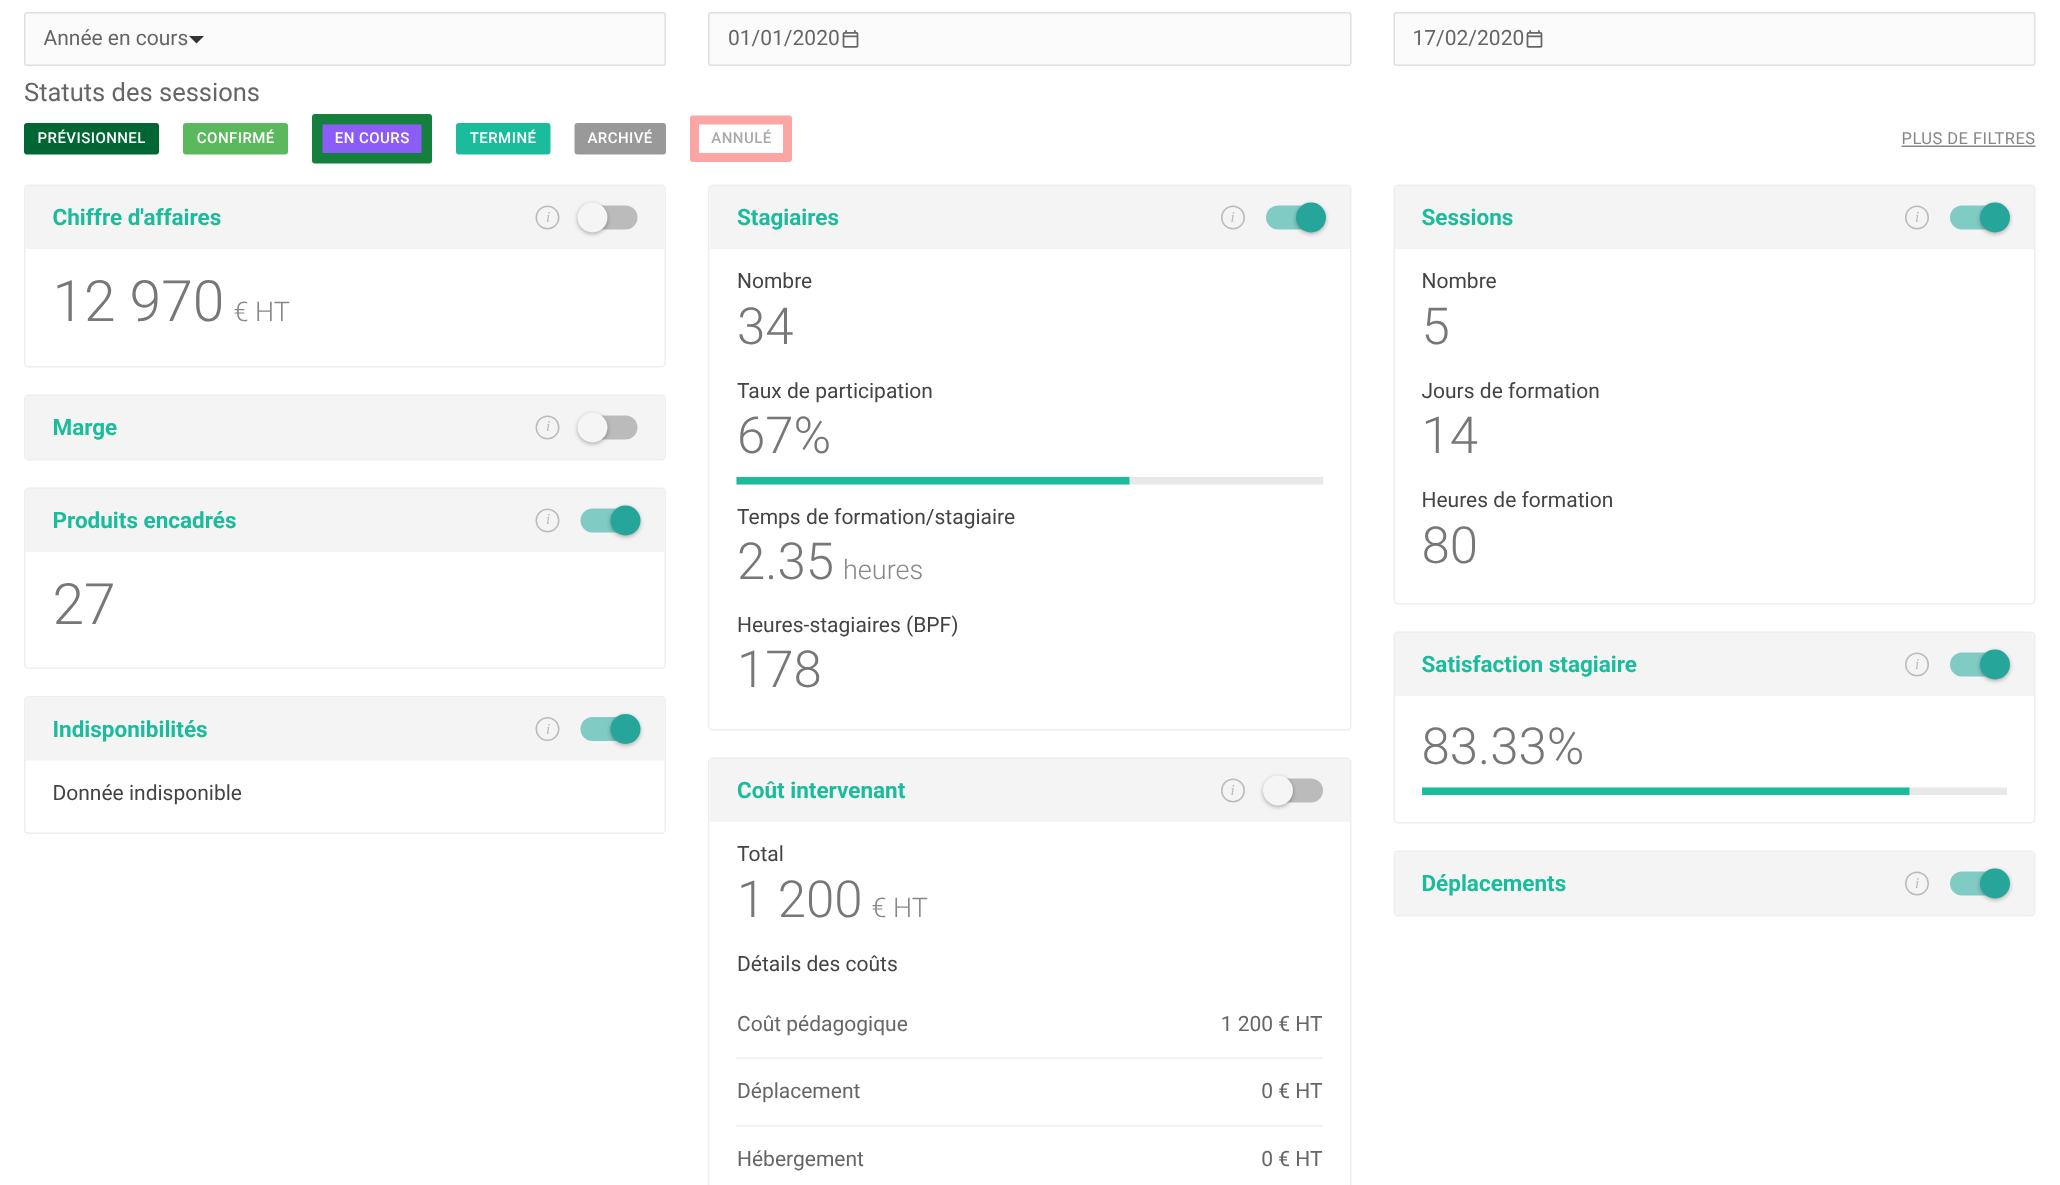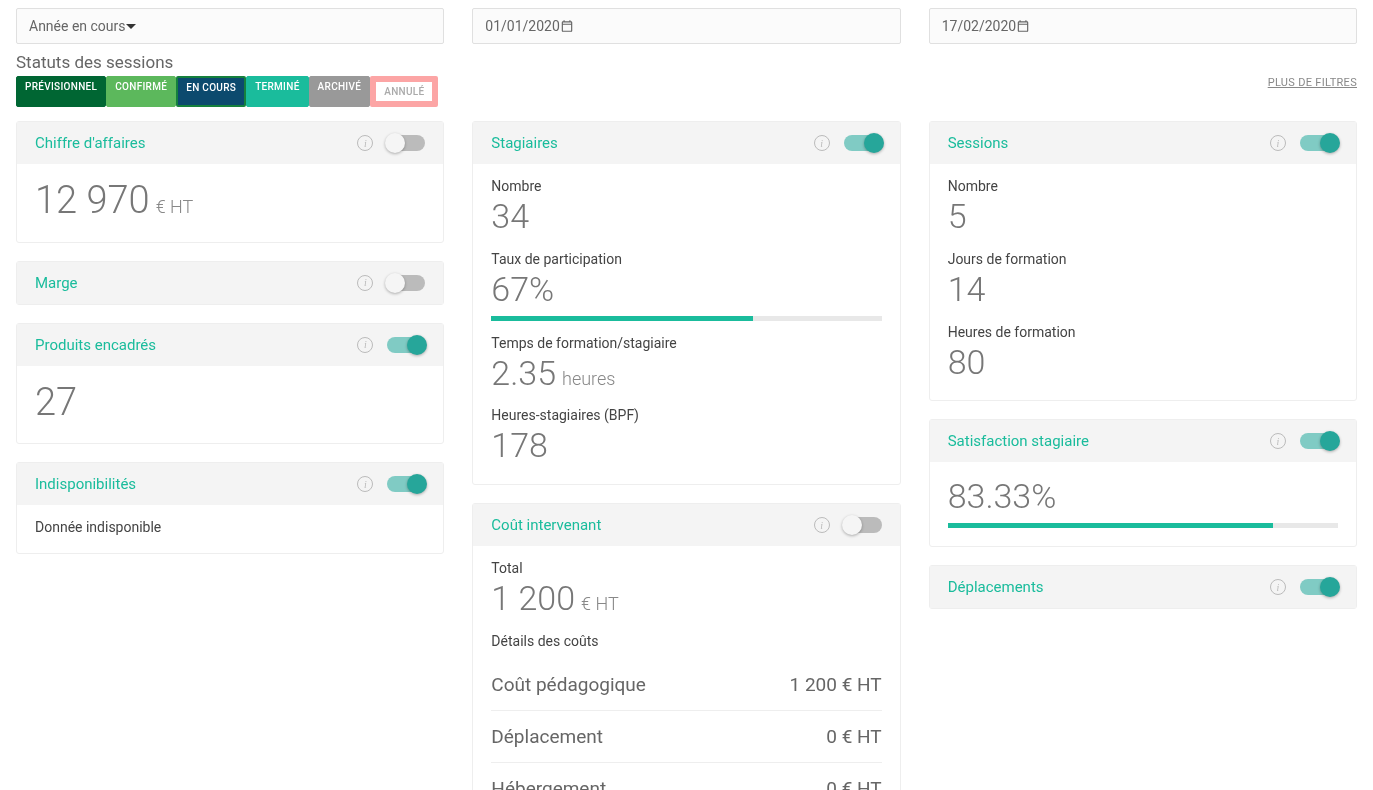--- a/index.html
+++ b/index.html
@@ -2,53 +2,53 @@
 <html><head>
 <meta charset="utf-8">
 <style>
 * { box-sizing: border-box; margin: 0; padding: 0; }
 body { font-family: -apple-system, BlinkMacSystemFont, "Segoe UI", Roboto, sans-serif; background: #fff; color: #333; padding: 8px 16px; }
 .filters-row { display: flex; gap: 28px; width: 100%; align-items: center; }
 .select-box, .date-box { flex: 1; border: 1px solid #e0e0e0; border-radius: 2px; height: 36px; display: flex; align-items: center; padding: 0 12px; justify-content: flex-start; color: #666; font-size: 14px; background: #fbfbfb; cursor: pointer; }
 .triangle-down { width: 0; height: 0; border-left: 5px solid transparent; border-right: 5px solid transparent; border-top: 5px solid #333; }
 .calendar-icon { width: 14px; height: 14px; fill: #666; }
 .status-label { font-size: 17px; color: #666; margin-top: 8px; margin-bottom: 4px; }
-.status-chips { display: flex; gap: 0; }
+.status-chips { display: flex; gap: 16px; align-items: center; }
 .chip { font-size: 10px; font-weight: 500; padding: 4px 8px; border-radius: 2px; color: #fff; cursor: pointer; text-transform: uppercase; letter-spacing: 0.3px; }
 .chip-previsionnel { background: #006633; border: 1px solid #006633; }
 .chip-confirme { background: #5cb85c; border: 1px solid #5cb85c; }
-.chip-encours { background: #0c4a6e; border: 2px solid #15803d; }
+.chip-encours { background: #8b5cf6; border: 7px solid #15803d; }
 .chip-termine { background: #1abc9c; border: 1px solid #1abc9c; }
 .chip-archive { background: #999; border: 1px solid #999; }
 .chip-annule { background: #fff; color: #aaa; border: 6px solid #fca5a5; }
 .filters-link { margin-left: auto; font-size: 11px; color: #888; text-decoration: underline; cursor: pointer; letter-spacing: 0.3px; }
 .grid { display: grid; grid-template-columns: 1fr 1fr 1fr; gap: 28px; margin-top: 14px; align-items: start; }
 .col { display: flex; flex-direction: column; gap: 18px; }
 .card { border: 1px solid #eee; border-radius: 3px; background: #fff; }
 .card-header { display: flex; justify-content: space-between; align-items: center; padding: 12px 18px; background: #f4f4f4; }
-.card-title { color: #1abc9c; font-size: 15px; font-weight: 400; }
+.card-title { color: #1abc9c; font-size: 15px; font-weight: 700; }
 .header-controls { display: flex; align-items: center; gap: 14px; }
 .info-icon { width: 16px; height: 16px; border: 1.5px solid #bbb; border-radius: 50%; display: inline-flex; align-items: center; justify-content: center; font-size: 10px; color: #bbb; font-style: italic; font-family: serif; cursor: pointer; }
 .toggle { width: 38px; height: 16px; border-radius: 10px; position: relative; cursor: pointer; }
 .toggle-knob { width: 20px; height: 20px; border-radius: 50%; position: absolute; top: -2px; box-shadow: 0 1px 3px rgba(0,0,0,0.3); }
 .toggle-off { background: #bbb; }
 .toggle-off .toggle-knob { left: -2px; background: #f5f5f5; }
 .toggle-on { background: #80cbc4; }
 .toggle-on .toggle-knob { right: -2px; background: #26a69a; }
 .card-body { padding: 14px 18px 18px; }
 .metric { margin-bottom: 14px; }
 .metric:last-child { margin-bottom: 0; }
 .metric-label { font-size: 14px; color: #444; margin-bottom: 2px; }
 .metric-value { font-size: 34px; font-weight: 300; color: #777; line-height: 1.2; }
 .metric-unit { font-size: 18px; color: #888; font-weight: 300; margin-left: 2px; }
 .big-value .metric-value { font-size: 38px; }
 .progress-track { width: 100%; height: 5px; background: #e8e8e8; margin-top: 6px; }
 .progress-fill { height: 100%; background: #1abc9c; }
 .cost-table { width: 100%; margin-top: 10px; }
-.cost-row { display: flex; justify-content: space-between; padding: 14px 0; border-top: 1px solid #eee; font-size: 19px; color: #666; }
+.cost-row { display: flex; justify-content: space-between; padding: 14px 0; border-top: 1px solid #eee; font-size: 14px; color: #666; }
 .cost-row:first-child { border-top: none; }
 .cost-details-label { font-size: 14px; color: #444; margin-top: 6px; margin-bottom: 4px; }
 .inline-value { white-space: nowrap; }
 </style>
 </head>
 <body>
 
 <div class="filters-row">
   <div class="select-box">
     <span>Année en cours</span>

